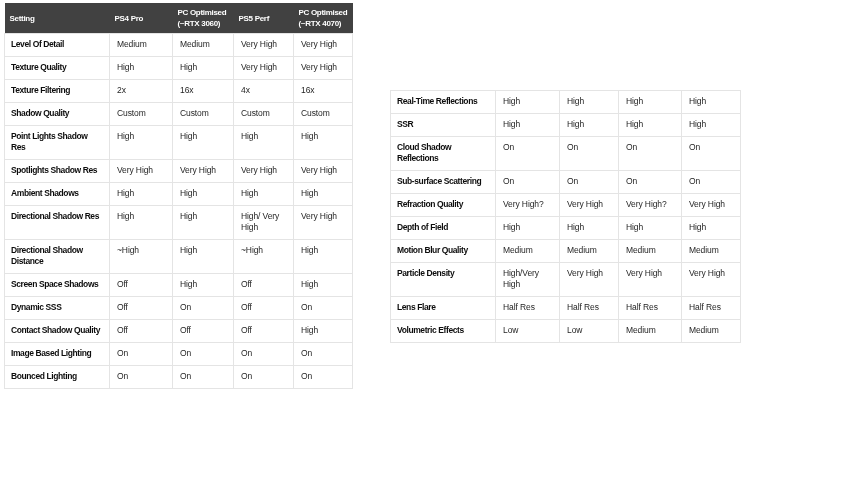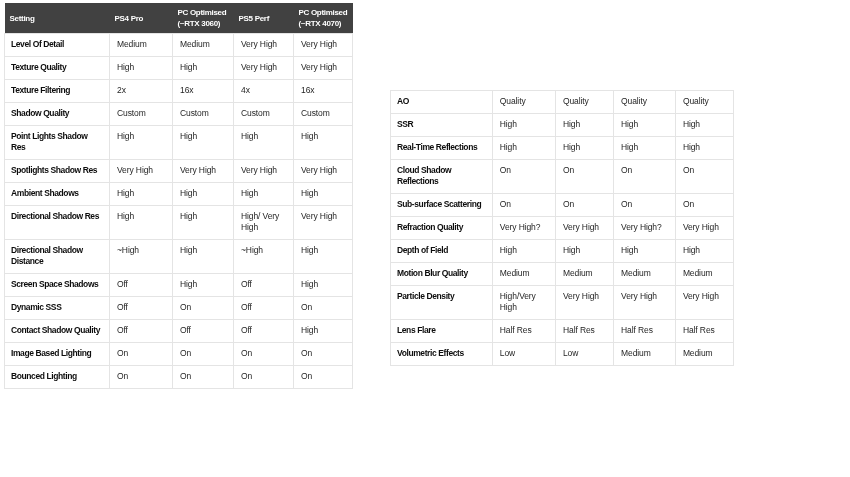--- a/index.html
+++ b/index.html
@@ -4,21 +4,21 @@
 <style>
   :root{
     --page-bg:#ffffff; --header-bg:#414141; --header-text:#ffffff;
     --grid-border:#e4e4e4; --label-text:#0d0d0d; --value-text:#1f1f1f;
   }
   html,body{margin:0;padding:0;}
   body{
     width:850px;height:477px;background:var(--page-bg);
     font-family:"Liberation Sans", sans-serif;
   }
-  .canvas{position:relative;width:734px;height:477px;overflow:hidden;background:var(--page-bg);}
+  .canvas{position:relative;width:850px;height:477px;overflow:hidden;background:var(--page-bg);}
   table.tbl{
     position:absolute;border-collapse:collapse;table-layout:fixed;
     font-size:8.5px;line-height:11px;color:var(--value-text);
   }
   .tbl thead th{
     background:var(--header-bg);color:var(--header-text);
     text-align:left;font-weight:bold;font-size:8px;letter-spacing:-0.3px;
     padding:4px 5px;vertical-align:middle;border:0;
   }
   .tbl td{
@@ -162,35 +162,28 @@
   <table class="tbl" id="table-right">
     <colgroup>
       <col style="width:105px">
         <col style="width:64px">
         <col style="width:59px">
       <col style="width:63px">
         <col style="width:59px">
     </colgroup>
     <tbody>
         <tr>
-          <td class="label">AO</td>
-          <td class="val">Quality</td>
-          <td class="val">Quality</td>
-          <td class="val">Quality</td>
-          <td class="val">Quality</td>
+          <td class="label">Real-Time Reflections</td>
+          <td class="val">High</td>
+          <td class="val">High</td>
+          <td class="val">High</td>
+          <td class="val">High</td>
         </tr>
         <tr>
           <td class="label">SSR</td>
-          <td class="val">High</td>
-          <td class="val">High</td>
-          <td class="val">High</td>
-          <td class="val">High</td>
-        </tr>
-        <tr>
-          <td class="label">Real-Time Reflections</td>
           <td class="val">High</td>
           <td class="val">High</td>
           <td class="val">High</td>
           <td class="val">High</td>
         </tr>
         <tr>
           <td class="label">Cloud Shadow Reflections</td>
           <td class="val">On</td>
           <td class="val">On</td>
           <td class="val">On</td>

